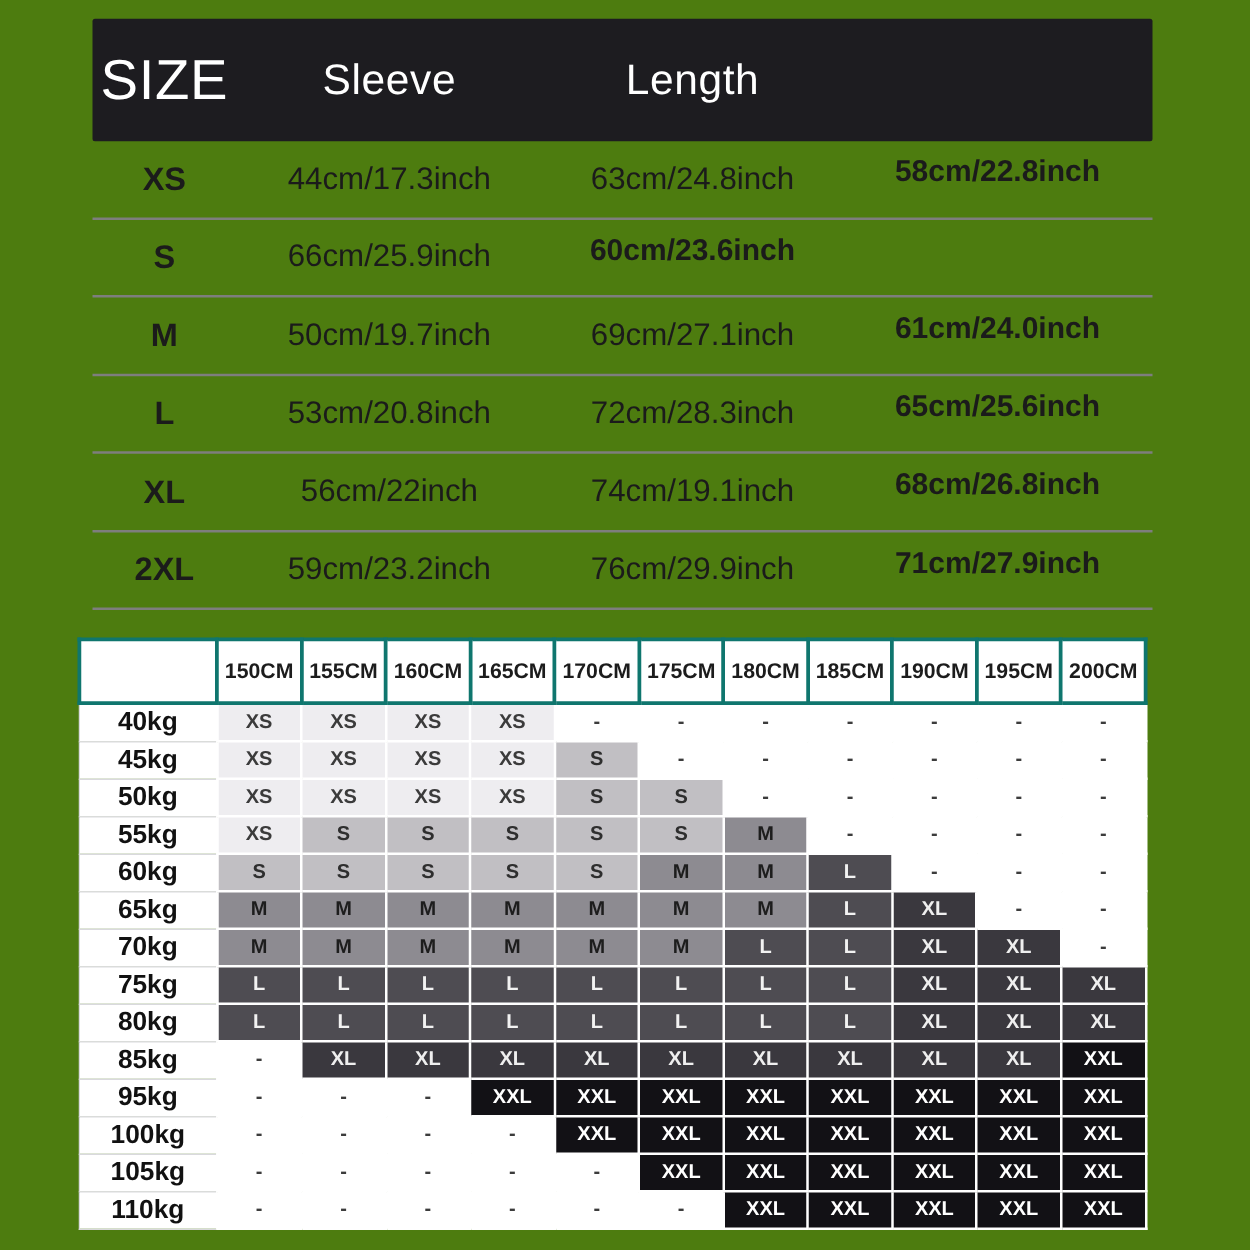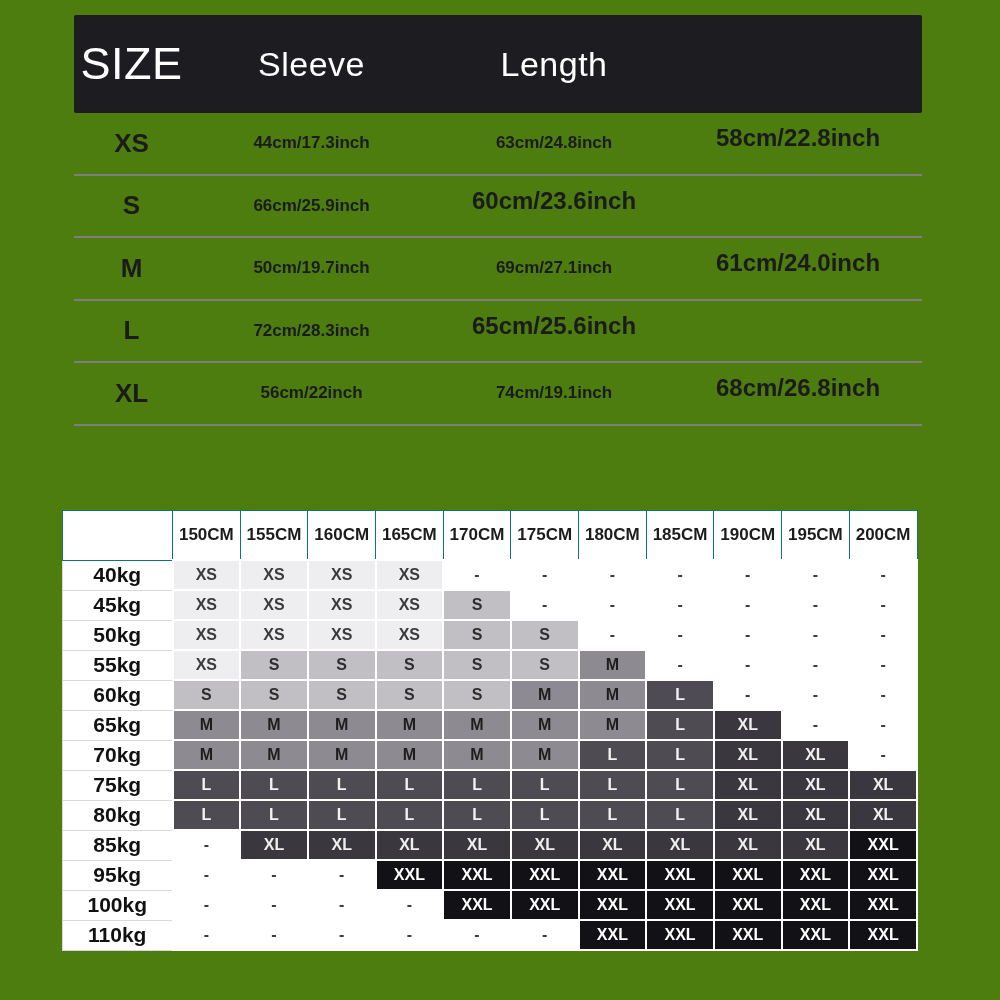--- a/index.html
+++ b/index.html
@@ -41,23 +41,22 @@
   }
   .measure-row {
     display: grid;
     grid-template-columns: 115px 245px 240px 248px;
     align-items: center;
     height: 60.5px;
     border-bottom: 2px solid #7e7e7e;
   }
   .measure-row .cell {
     text-align: center;
-    font-size: 17px;
+    font-size: 25px;
     color: #1b1b1b;
-    font-weight: bold;
   }
   .measure-row .cell.label {
     font-weight: bold;
     font-size: 26px;
   }
   .measure-row .cell.sleeve {
     font-weight: bold;
     font-size: 24px;
     transform: translateY(-5px);
   }
@@ -73,21 +72,21 @@
   }
   .fit-table col.label-col { width: 110px; }
   .fit-table thead th {
     height: 48px;
     padding: 0;
     font-size: 17px;
     font-weight: bold;
     color: #1c1c1c;
     text-align: center;
     vertical-align: middle;
-    border: 1px solid #0f766e;
+    border: 3px solid #0f766e;
     background: #ffffff;
   }
   .fit-table tbody th {
     height: 28px;
     padding: 0;
     font-size: 21px;
     font-weight: bold;
     color: #111111;
     text-align: center;
     vertical-align: middle;
@@ -128,28 +127,35 @@
           <div class="cell sleeve">60cm/23.6inch</div>
         </div>
         <div class="measure-row">
           <div class="cell label">M</div>
           <div class="cell width">50cm/19.7inch</div>
           <div class="cell length">69cm/27.1inch</div>
           <div class="cell sleeve">61cm/24.0inch</div>
         </div>
         <div class="measure-row">
           <div class="cell label">L</div>
+          <div class="cell width">53cm/20.8inch</div>
           <div class="cell length">72cm/28.3inch</div>
           <div class="cell sleeve">65cm/25.6inch</div>
         </div>
         <div class="measure-row">
           <div class="cell label">XL</div>
           <div class="cell width">56cm/22inch</div>
           <div class="cell length">74cm/19.1inch</div>
           <div class="cell sleeve">68cm/26.8inch</div>
+        </div>
+        <div class="measure-row">
+          <div class="cell label">2XL</div>
+          <div class="cell width">59cm/23.2inch</div>
+          <div class="cell length">76cm/29.9inch</div>
+          <div class="cell sleeve">71cm/27.9inch</div>
         </div>
       </div>
   </div>
 
   <table class="fit-table">
     <colgroup>
       <col class="label-col">
     </colgroup>
     <thead>
       <tr id="fit-head">
@@ -330,20 +336,34 @@
           <td style="background: rgb(255, 255, 255); color: rgb(60, 60, 60);">-</td>
           <td style="background: rgb(18, 17, 21); color: rgb(255, 255, 255);">XXL</td>
           <td style="background: rgb(18, 17, 21); color: rgb(255, 255, 255);">XXL</td>
           <td style="background: rgb(18, 17, 21); color: rgb(255, 255, 255);">XXL</td>
           <td style="background: rgb(18, 17, 21); color: rgb(255, 255, 255);">XXL</td>
           <td style="background: rgb(18, 17, 21); color: rgb(255, 255, 255);">XXL</td>
           <td style="background: rgb(18, 17, 21); color: rgb(255, 255, 255);">XXL</td>
           <td style="background: rgb(18, 17, 21); color: rgb(255, 255, 255);">XXL</td>
         </tr>
         <tr>
+          <th>105kg</th>
+          <td style="background: rgb(255, 255, 255); color: rgb(60, 60, 60);">-</td>
+          <td style="background: rgb(255, 255, 255); color: rgb(60, 60, 60);">-</td>
+          <td style="background: rgb(255, 255, 255); color: rgb(60, 60, 60);">-</td>
+          <td style="background: rgb(255, 255, 255); color: rgb(60, 60, 60);">-</td>
+          <td style="background: rgb(255, 255, 255); color: rgb(60, 60, 60);">-</td>
+          <td style="background: rgb(18, 17, 21); color: rgb(255, 255, 255);">XXL</td>
+          <td style="background: rgb(18, 17, 21); color: rgb(255, 255, 255);">XXL</td>
+          <td style="background: rgb(18, 17, 21); color: rgb(255, 255, 255);">XXL</td>
+          <td style="background: rgb(18, 17, 21); color: rgb(255, 255, 255);">XXL</td>
+          <td style="background: rgb(18, 17, 21); color: rgb(255, 255, 255);">XXL</td>
+          <td style="background: rgb(18, 17, 21); color: rgb(255, 255, 255);">XXL</td>
+        </tr>
+        <tr>
           <th>110kg</th>
           <td style="background: rgb(255, 255, 255); color: rgb(60, 60, 60);">-</td>
           <td style="background: rgb(255, 255, 255); color: rgb(60, 60, 60);">-</td>
           <td style="background: rgb(255, 255, 255); color: rgb(60, 60, 60);">-</td>
           <td style="background: rgb(255, 255, 255); color: rgb(60, 60, 60);">-</td>
           <td style="background: rgb(255, 255, 255); color: rgb(60, 60, 60);">-</td>
           <td style="background: rgb(255, 255, 255); color: rgb(60, 60, 60);">-</td>
           <td style="background: rgb(18, 17, 21); color: rgb(255, 255, 255);">XXL</td>
           <td style="background: rgb(18, 17, 21); color: rgb(255, 255, 255);">XXL</td>
           <td style="background: rgb(18, 17, 21); color: rgb(255, 255, 255);">XXL</td>

